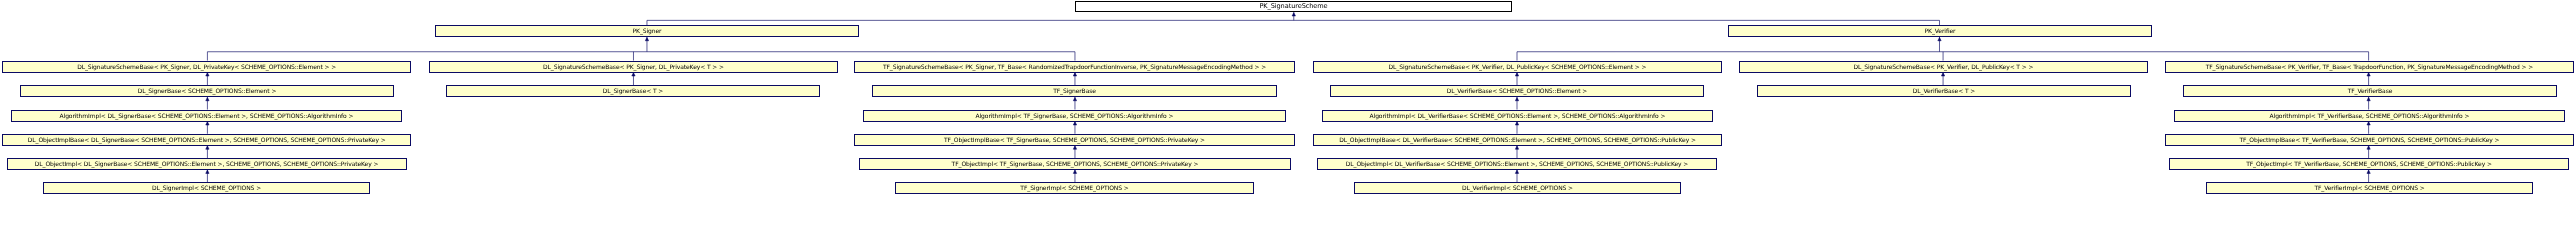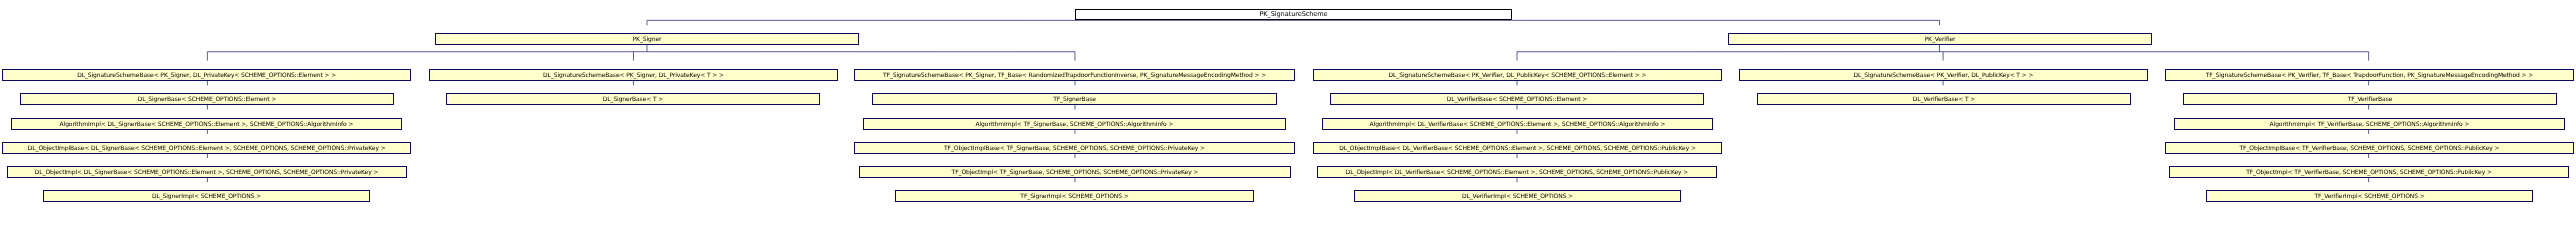--- a/index.html
+++ b/index.html
@@ -15,21 +15,20 @@
     background:#ffffcc;
     color:#000000;
     font-size:6px;
     line-height:1;
     display:flex;
     align-items:center;
     justify-content:center;
     white-space:nowrap;
     overflow:hidden;
     letter-spacing:-0.1px;
-    margin-top:8px;
   }
   .node.root{
     background:#ffffff;
     border:0.6px solid #000000;
     font-size:6.6px;
   }
   .node .lbl{display:block;transform:scaleX(1);}
   svg.edges{position:absolute;left:0;top:0;width:2576px;height:229px;pointer-events:none;}
   svg.edges line, svg.edges path{stroke:#0a0a64;stroke-width:1.2;fill:none;}
   svg.edges polygon{fill:#0a0a64;stroke:#0a0a64;stroke-width:1;}

